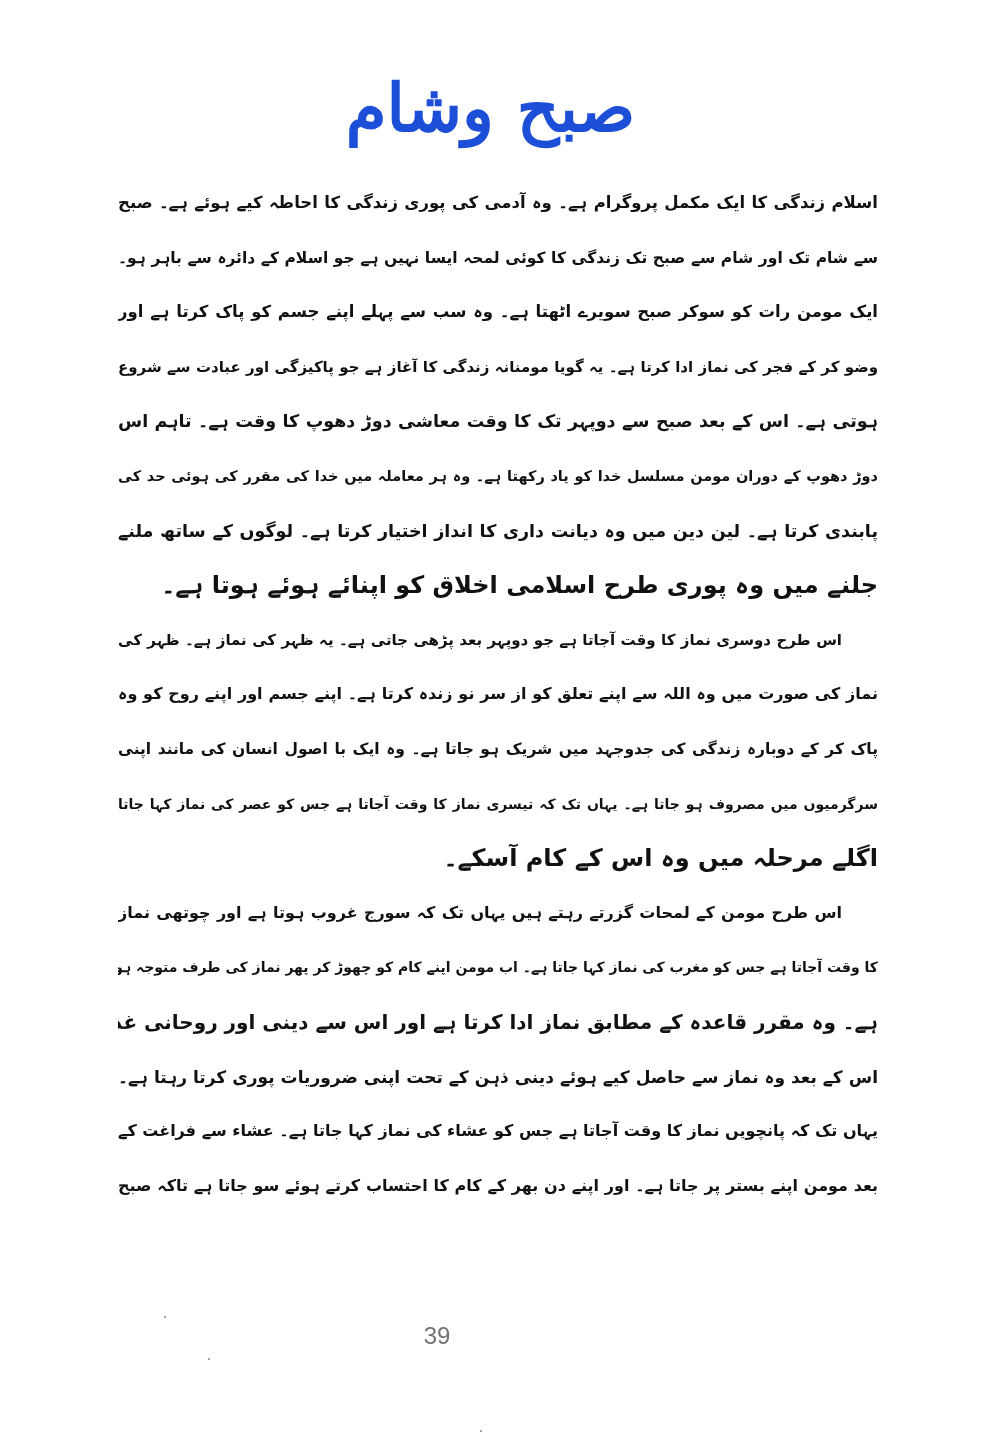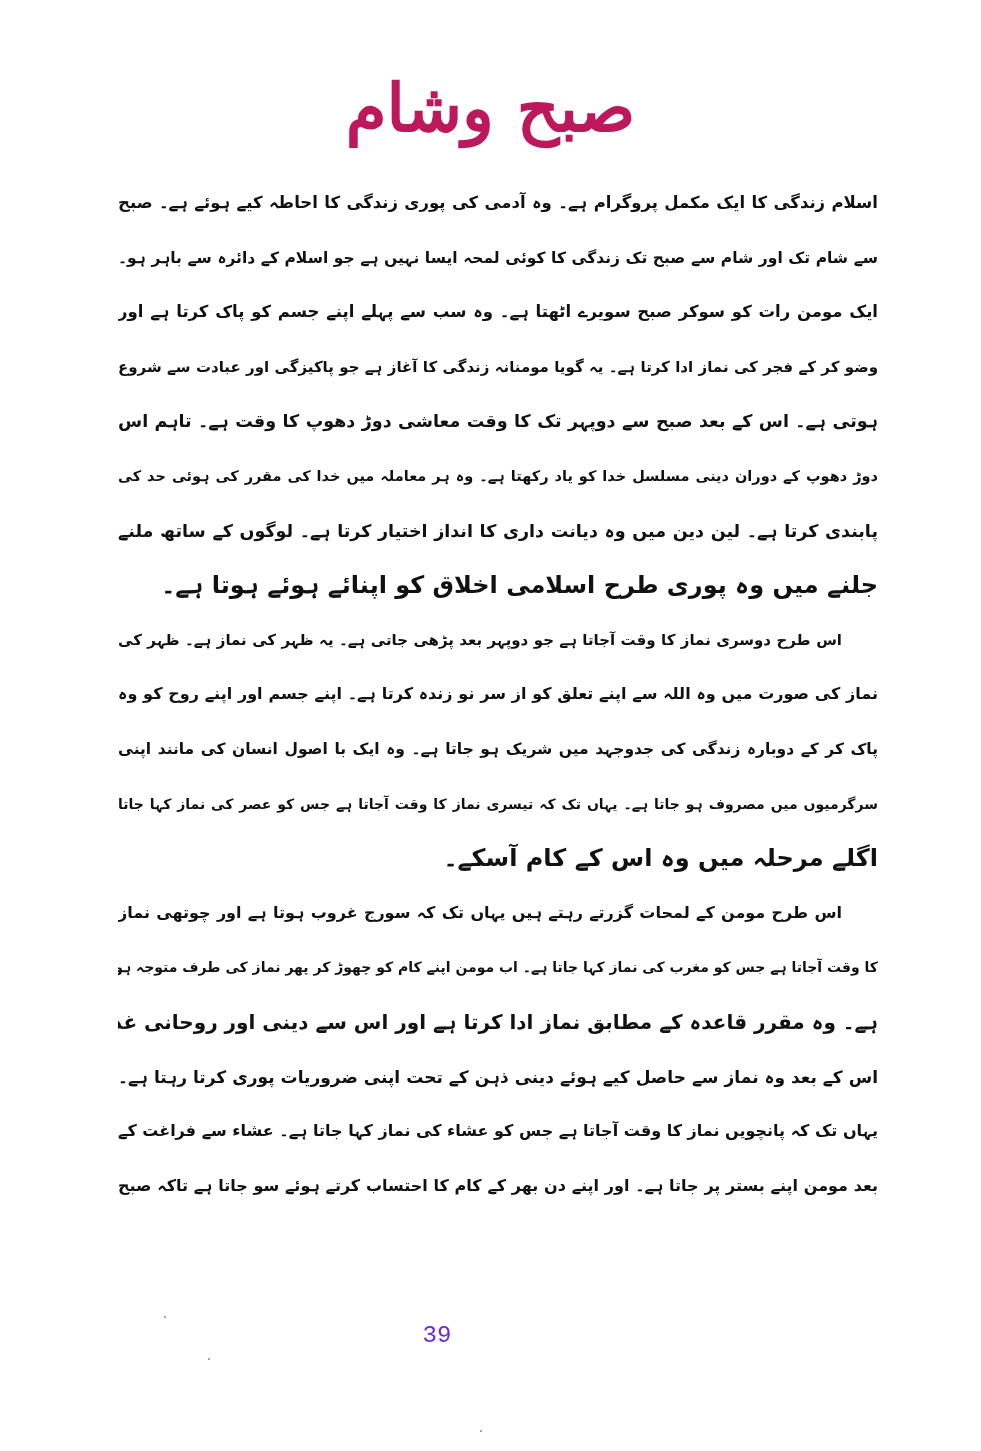--- a/index.html
+++ b/index.html
@@ -26,21 +26,21 @@
       position: absolute;
       left: 0;
       top: 58px;
       width: 981px;
       text-align: center;
       direction: rtl;
       font-family: "DejaVu Serif", serif;
       font-weight: bold;
       font-size: 66px;
       line-height: 100px;
-      color: #be185d;
+      color: #1d4ed8;
     }
     .body-text {
       position: absolute;
       left: 118px;
       top: 176px;
       width: 760px;
       direction: rtl;
       text-align: justify;
       text-align-last: right;
     }
@@ -62,23 +62,23 @@
     }
     .line.indent {
       padding-right: 36px;
     }
     .page-number {
       position: absolute;
       left: 0;
       top: 1322px;
       width: 874px;
       text-align: center;
-      font-family: Liberation Mono, monospace;
+      font-family: Liberation Sans, sans-serif;
       font-size: 24px;
-      color: #6d28d9;
+      color: #737373;
     }
     .speck {
       position: absolute;
       width: 2px; height: 2px;
       background: #888;
       border-radius: 1px;
     }
   </style>
 </head>
 <body>
@@ -87,21 +87,21 @@
 
   <div class="title">صبح وشام</div>
 
   <div class="body-text">
 
     <span class="line" style="font-size: 16.5px;">اسلام زندگی کا ایک مکمل پروگرام ہے۔ وہ آدمی کی پوری زندگی کا احاطہ کیے ہوئے ہے۔ صبح</span>
     <span class="line" style="font-size: 15.5px;">سے شام تک اور شام سے صبح تک زندگی کا کوئی لمحہ ایسا نہیں ہے جو اسلام کے دائرہ سے باہر ہو۔</span>
     <span class="line" style="font-size: 16.5px;">ایک مومن رات کو سوکر صبح سویرے اٹھتا ہے۔ وہ سب سے پہلے اپنے جسم کو پاک کرتا ہے اور</span>
     <span class="line" style="font-size: 15px;">وضو کر کے فجر کی نماز ادا کرتا ہے۔ یہ گویا مومنانہ زندگی کا آغاز ہے جو پاکیزگی اور عبادت سے شروع</span>
     <span class="line" style="font-size: 17.5px;">ہوتی ہے۔ اس کے بعد صبح سے دوپہر تک کا وقت معاشی دوڑ دھوپ کا وقت ہے۔ تاہم اس</span>
-    <span class="line" style="font-size: 14.5px;">دوڑ دھوپ کے دوران دینی مسلسل خدا کو یاد رکھتا ہے۔ وہ ہر معاملہ میں خدا کی مقرر کی ہوئی حد کی</span>
+    <span class="line" style="font-size: 14.5px;">دوڑ دھوپ کے دوران مومن مسلسل خدا کو یاد رکھتا ہے۔ وہ ہر معاملہ میں خدا کی مقرر کی ہوئی حد کی</span>
     <span class="line" style="font-size: 17.5px;">پابندی کرتا ہے۔ لین دین میں وہ دیانت داری کا انداز اختیار کرتا ہے۔ لوگوں کے ساتھ ملنے</span>
     <span class="line last" style="font-size: 24px;">جلنے میں وہ پوری طرح اسلامی اخلاق کو اپنائے ہوئے ہوتا ہے۔</span>
 
     <span class="line indent" style="font-size: 15px;">اس طرح دوسری نماز کا وقت آجاتا ہے جو دوپہر بعد پڑھی جاتی ہے۔ یہ ظہر کی نماز ہے۔ ظہر کی</span>
     <span class="line" style="font-size: 16px;">نماز کی صورت میں وہ اللہ سے اپنے تعلق کو از سر نو زندہ کرتا ہے۔ اپنے جسم اور اپنے روح کو وہ</span>
     <span class="line" style="font-size: 15.5px;">پاک کر کے دوبارہ زندگی کی جدوجہد میں شریک ہو جاتا ہے۔ وہ ایک با اصول انسان کی مانند اپنی</span>
     <span class="line" style="font-size: 14px;">سرگرمیوں میں مصروف ہو جاتا ہے۔ یہاں تک کہ تیسری نماز کا وقت آجاتا ہے جس کو عصر کی نماز کہا جاتا</span>
     <span class="line last" style="font-size: 24px;">اگلے مرحلہ میں وہ اس کے کام آسکے۔</span>
 
     <span class="line indent" style="font-size: 16px;">اس طرح مومن کے لمحات گزرتے رہتے ہیں یہاں تک کہ سورج غروب ہوتا ہے اور چوتھی نماز</span>

